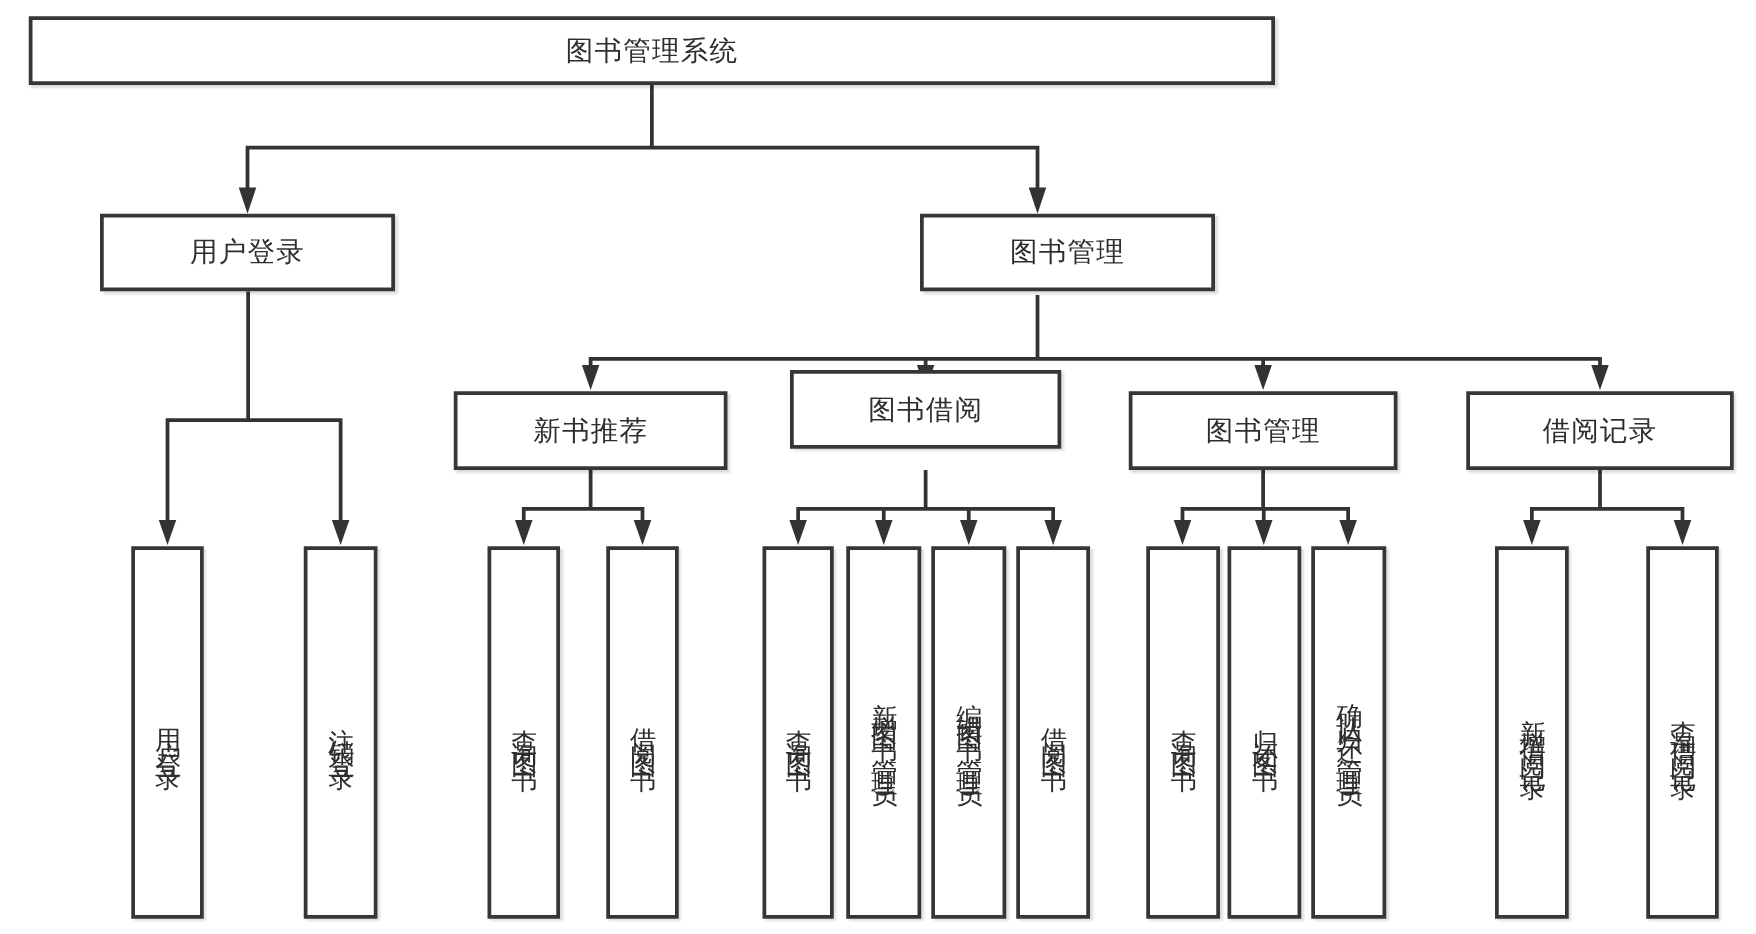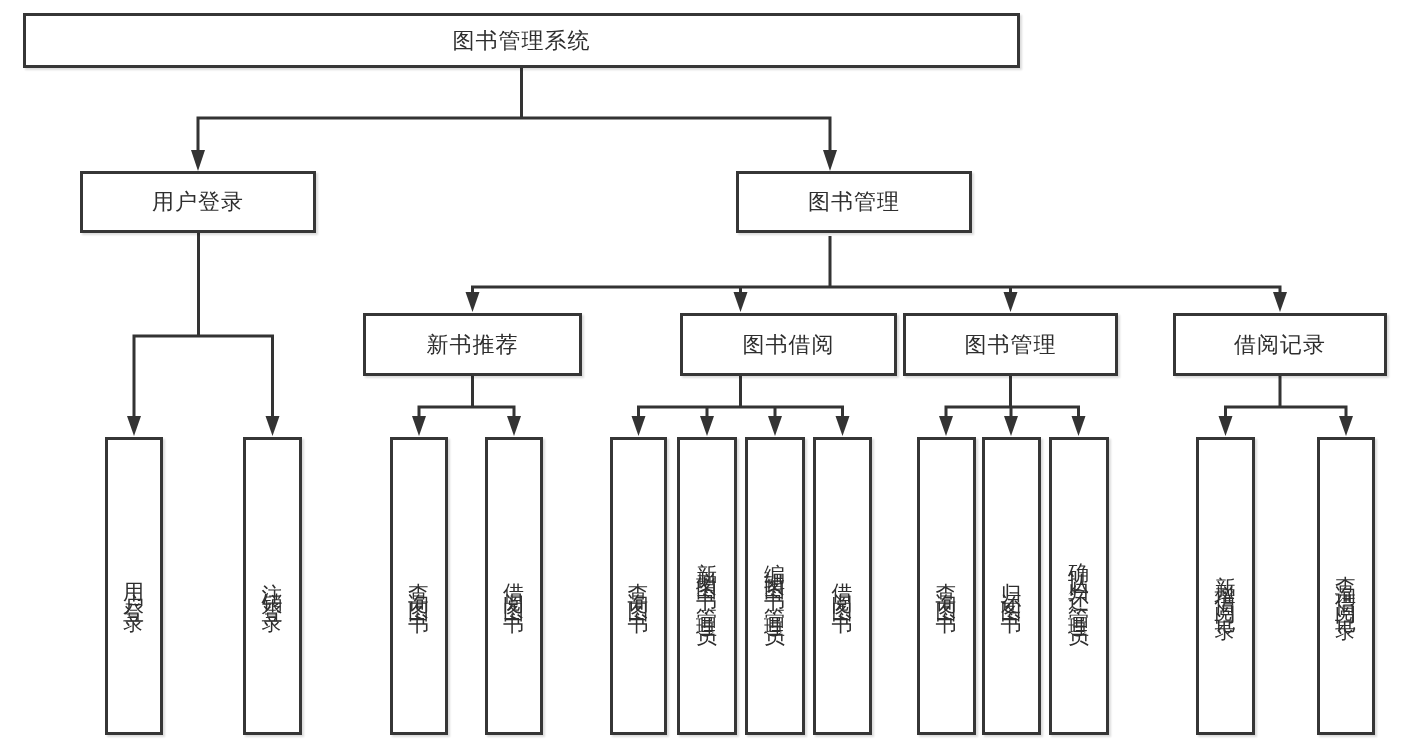--- a/index.html
+++ b/index.html
@@ -109,21 +109,21 @@
       <polygon points="1339,416 1353,416 1346,436"></polygon>
     </g>
   </svg>
 
   <div class="box h-box" style="left:23px; top:13px; width:997px; height:55px;">图书管理系统</div>
 
   <div class="box h-box" style="left:80px; top:171px; width:236px; height:62px;">用户登录</div>
   <div class="box h-box" style="left:736px; top:171px; width:236px; height:62px;">图书管理</div>
 
   <div class="box h-box" style="left:363px; top:313px; width:219px; height:63px;">新书推荐</div>
-  <div class="box h-box" style="left:632px; top:313px; width:217px; height:63px;margin-left:48px;">图书借阅</div>
+  <div class="box h-box" style="left:632px; top:296px; width:217px; height:63px;">图书借阅</div>
   <div class="box h-box" style="left:903px; top:313px; width:215px; height:63px;">图书管理</div>
   <div class="box h-box" style="left:1173px; top:313px; width:214px; height:63px;">借阅记录</div>
 
   <div class="box v-box" style="left:105px; top:437px; width:58px; height:298px;">用户登录</div>
   <div class="box v-box" style="left:243px; top:437px; width:59px; height:298px;">注销登录</div>
   <div class="box v-box" style="left:390px; top:437px; width:58px; height:298px;">查询图书</div>
   <div class="box v-box" style="left:485px; top:437px; width:58px; height:298px;">借阅图书</div>
   <div class="box v-box" style="left:610px; top:437px; width:57px; height:298px;">查询图书</div>
   <div class="box v-box long" style="left:677px; top:437px; width:60px; height:298px;">新增图书（管理员）</div>
   <div class="box v-box long" style="left:745px; top:437px; width:60px; height:298px;">编辑图书（管理员）</div>

